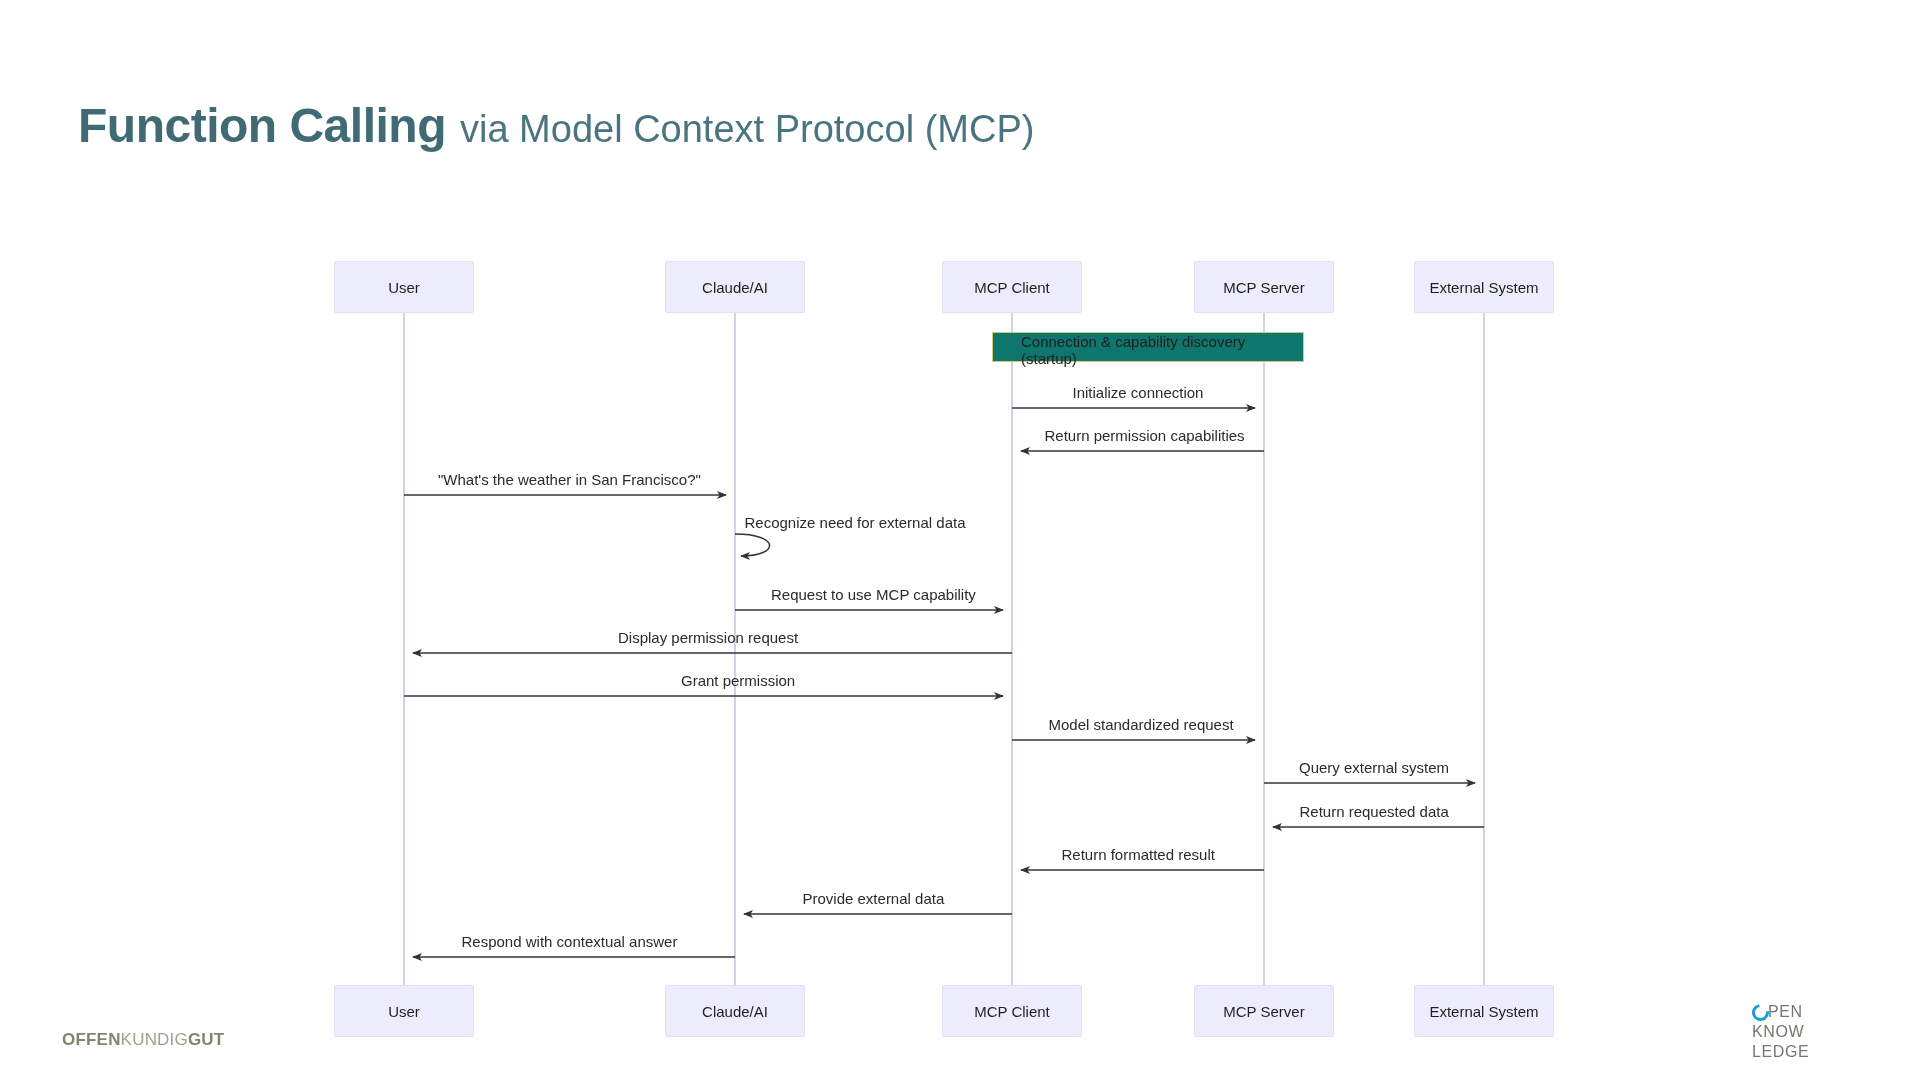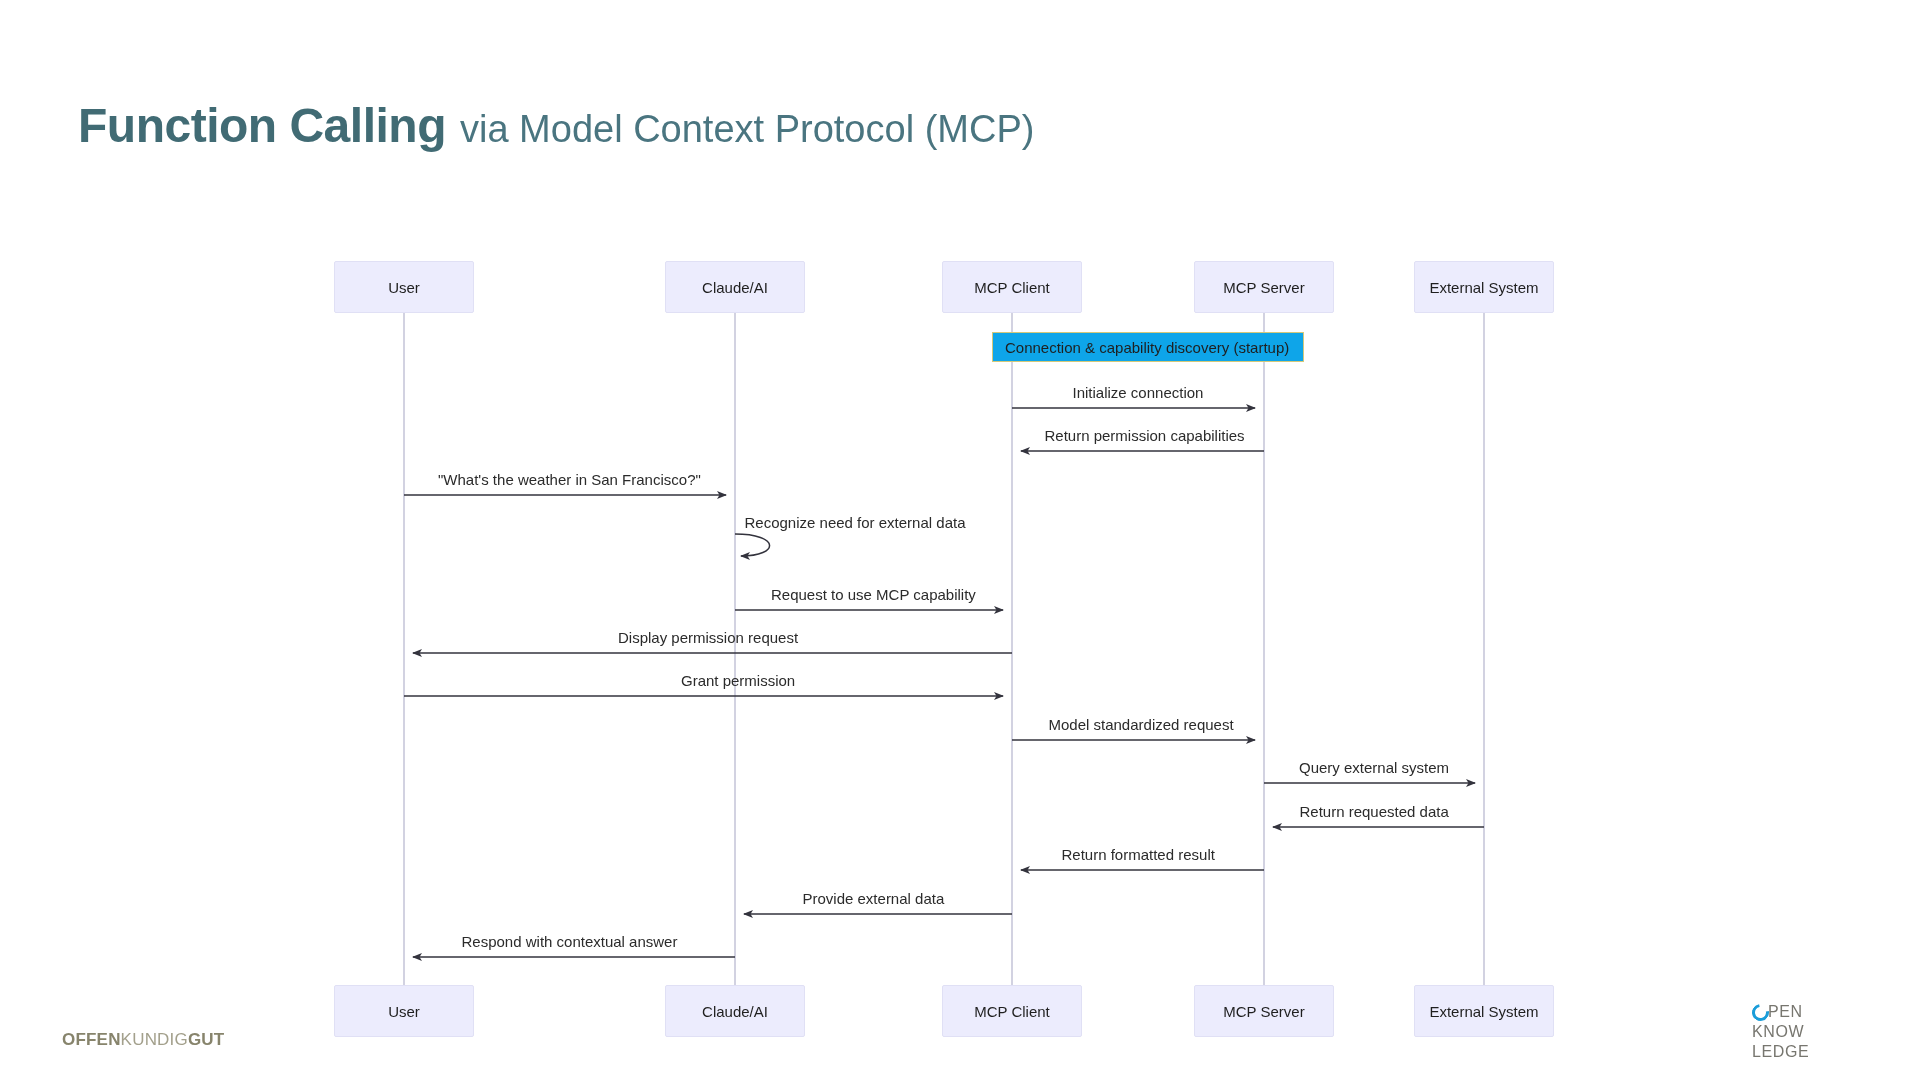--- a/index.html
+++ b/index.html
@@ -59,26 +59,26 @@
     display: flex;
     align-items: center;
     justify-content: center;
     font-size: 15px;
     color: #1f1f1f;
     font-family: "Liberation Sans", sans-serif;
   }
 
   .note-box {
     position: absolute;
-    background: #0ea5e9;
+    background: #0f766e;
     border: 1px solid #d4c97a;
     box-sizing: border-box;
     display: flex;
-    align-items: center;
-    padding-left: 12px;
+    align-items: flex-start;
+    padding-left: 28px;
     font-size: 15px;
     color: #1f1f1f;
   }
 
   .msg-label {
     position: absolute;
     font-size: 15px;
     color: #2b2b2b;
     white-space: nowrap;
     text-align: center;

